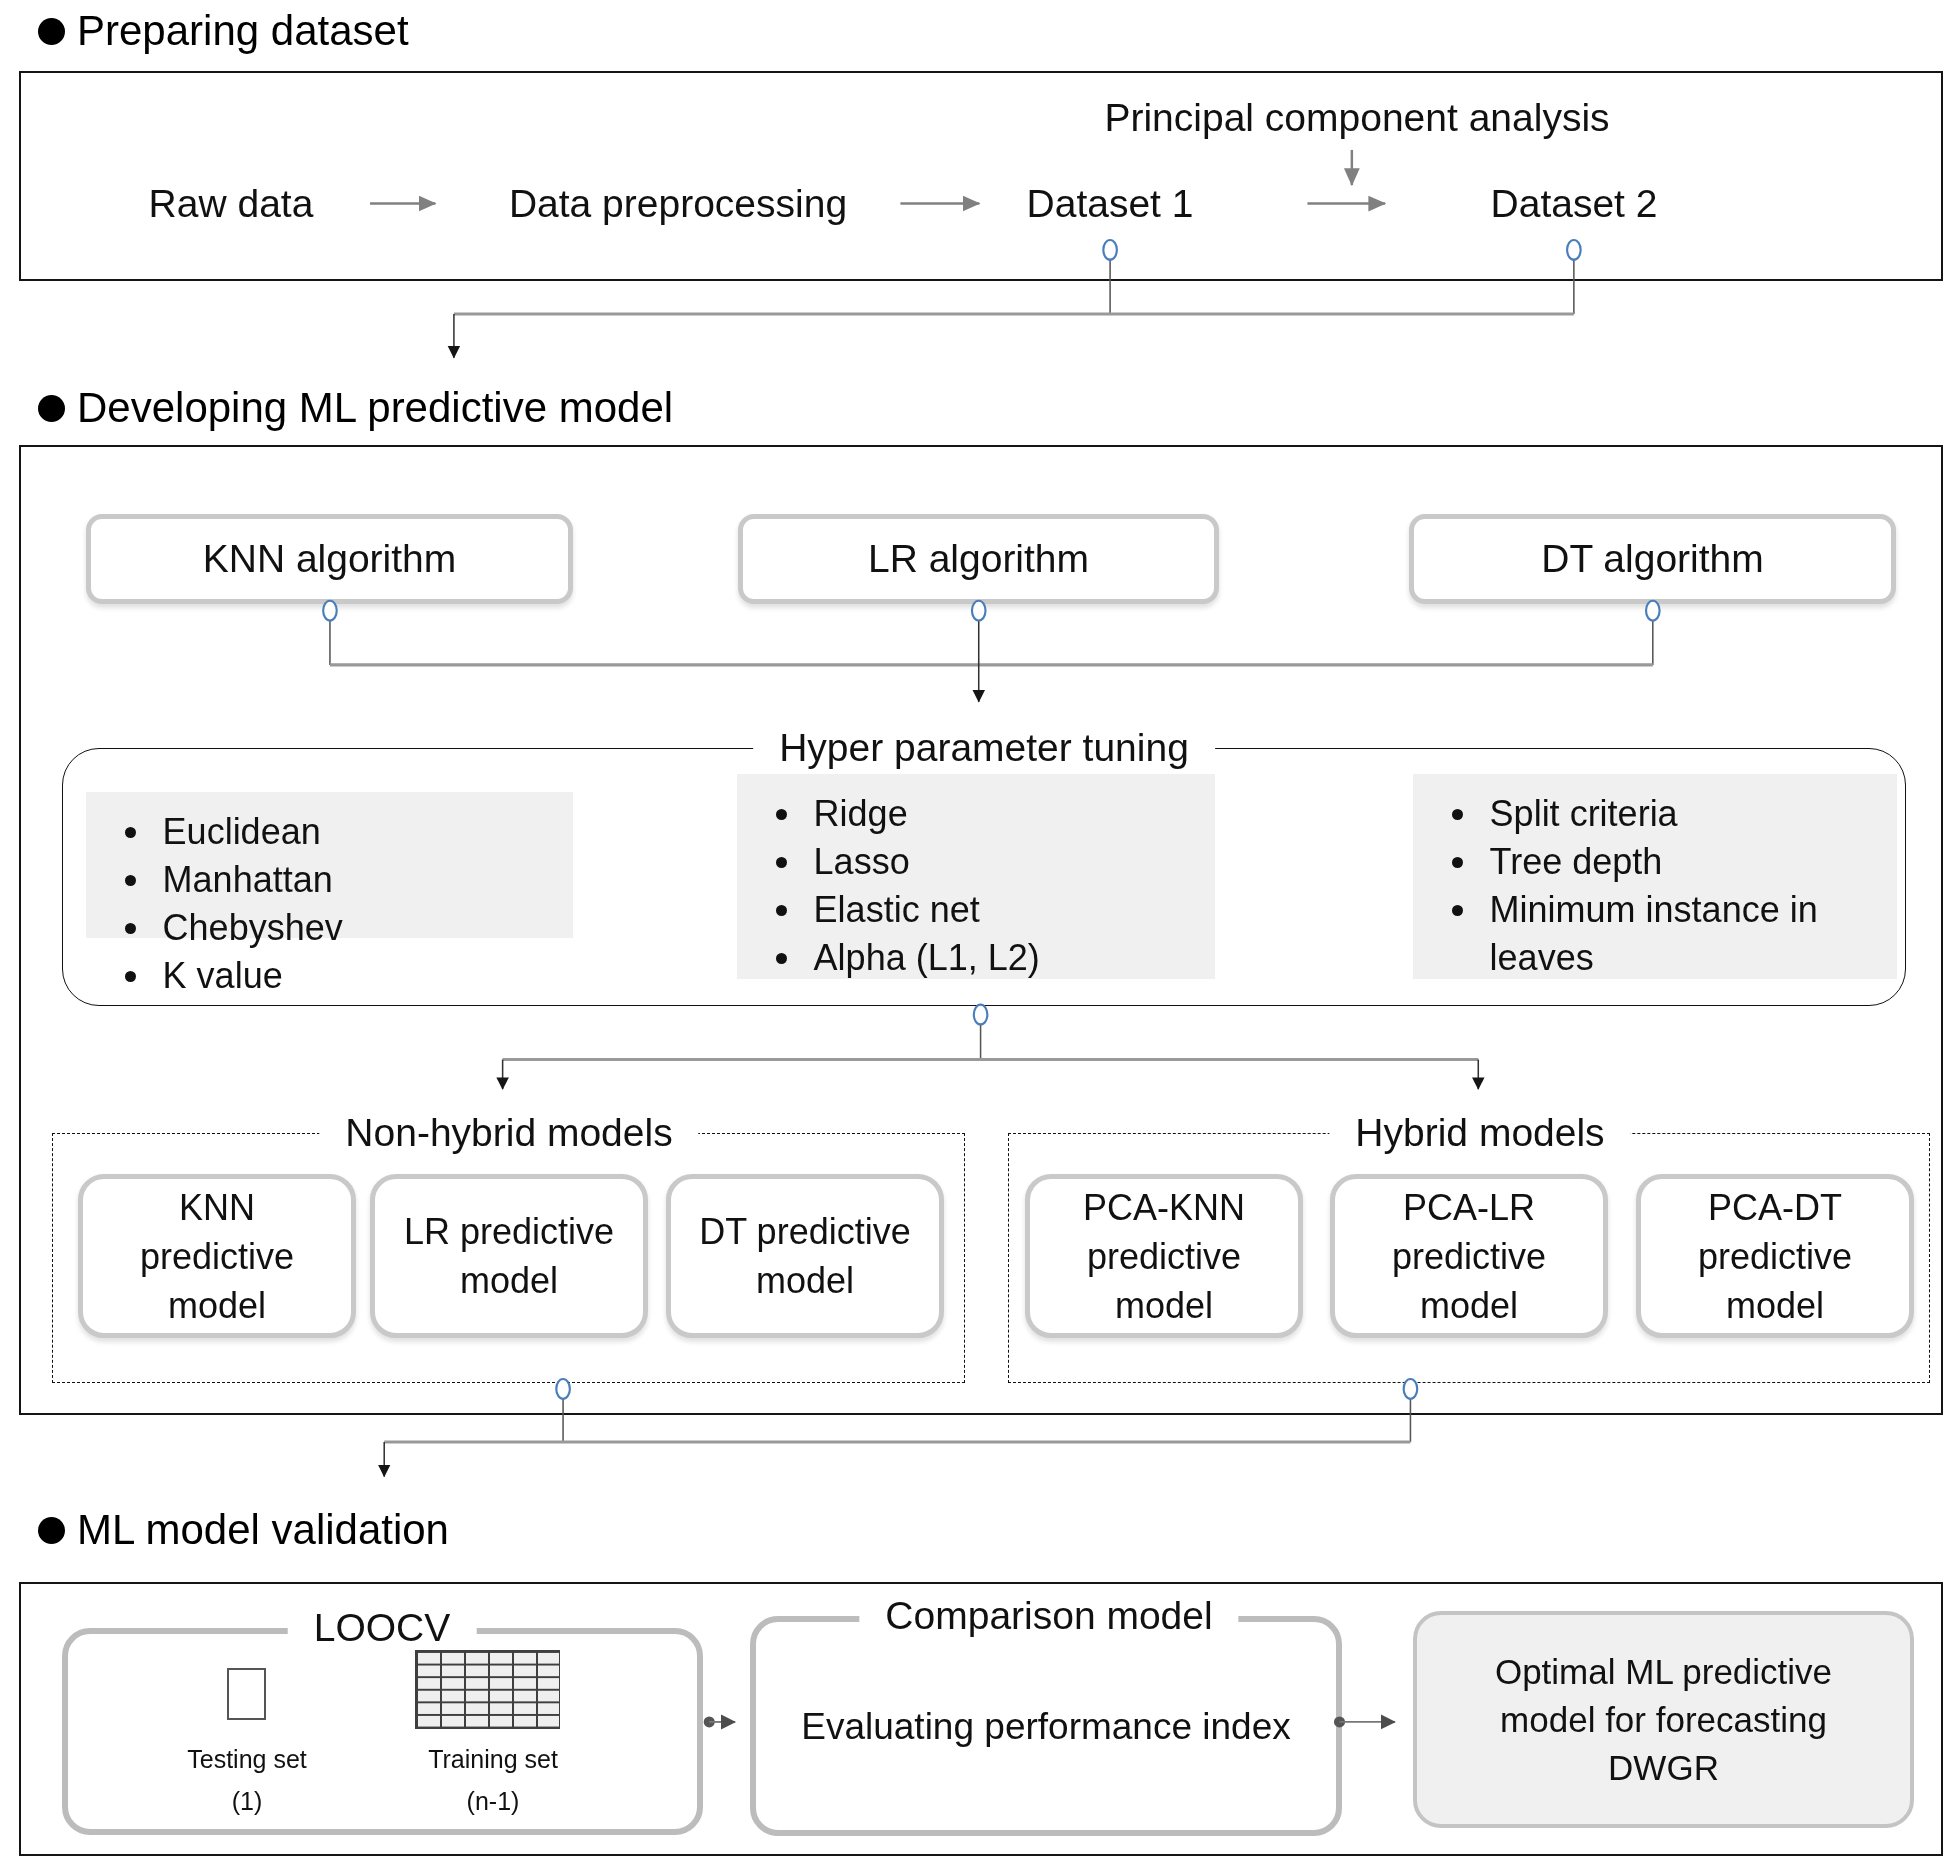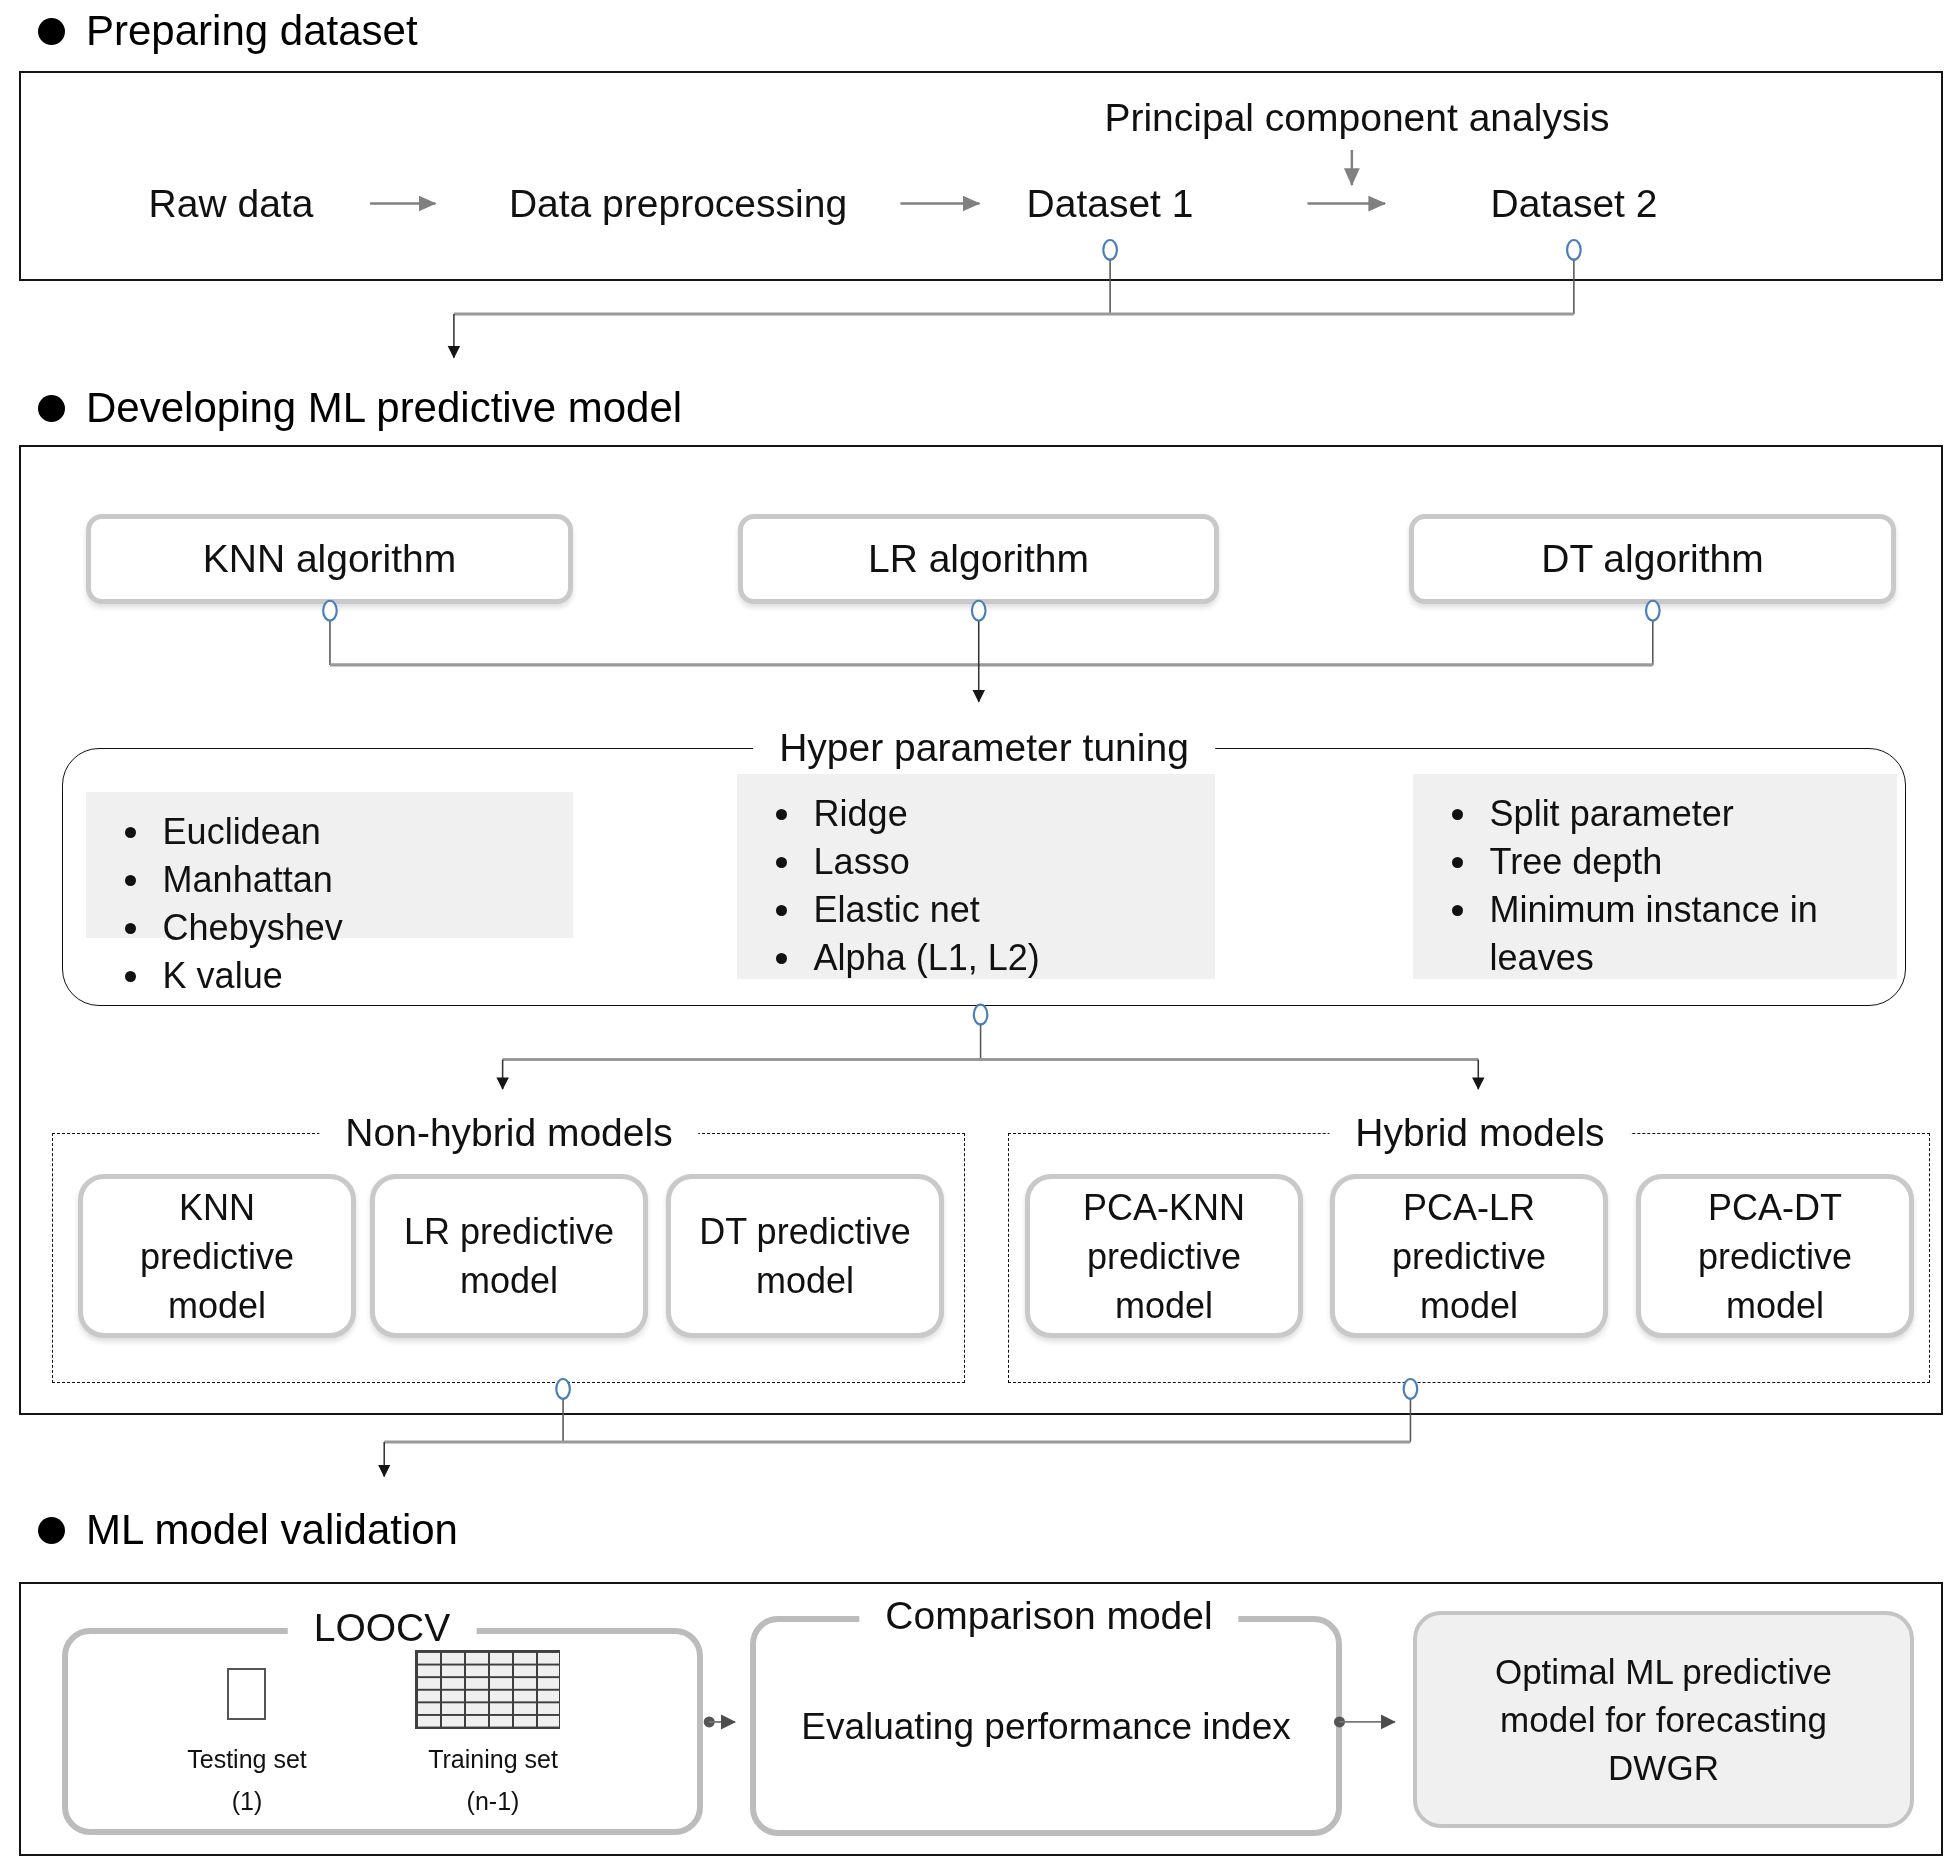--- a/index.html
+++ b/index.html
@@ -1,20 +1,20 @@
 <!DOCTYPE html>
 <html style="font-size:10px"><head>
 <meta charset="utf-8">
 <style>
   html,body{margin:0;padding:0;background:#ffffff;}
   body{font-family:"Liberation Sans", sans-serif; color:#111;}
   .canvas{position:relative;width:1955px;height:1870px;background:#fff;overflow:hidden;}
 
   
-  .section-heading{position:absolute;display:flex;align-items:center;gap:21px;font-size:42px;color:#000;z-index:3;}
+  .section-heading{position:absolute;display:flex;align-items:center;gap:12px;font-size:42px;color:#000;z-index:3;}
   .bullet{width:27px;height:27px;border-radius:50%;background:#000;flex:0 0 auto;}
 
   
   .section-box{position:absolute;border:2.5px solid #151515;background:#fff;box-sizing:border-box;z-index:1;}
 
   
   .center-label{position:absolute;transform:translate(-50%,-50%);white-space:nowrap;font-size:39px;z-index:3;}
 
   
   .algo-box{position:absolute;border:5.6px solid #c9c9c9;border-radius:16px;background:#fff;
@@ -102,21 +102,21 @@
   <div class="param-box" style="left:737px;top:774px;width:478px;height:205px;">
     <ul>
       <li>Ridge</li>
       <li>Lasso</li>
       <li>Elastic net</li>
       <li>Alpha (L1, L2)</li>
     </ul>
   </div>
   <div class="param-box" style="left:1413px;top:774px;width:484px;height:205px;">
     <ul>
-      <li>Split parameter</li>
+      <li>Split criteria</li>
       <li>Tree depth</li>
       <li>Minimum instance in leaves</li>
     </ul>
   </div>
 
   <div class="dashed-box" style="left:52px;top:1133px;width:913px;height:250px;"></div>
   <div class="border-title" style="left:509px;top:1133px;">Non-hybrid models</div>
 
   <div class="dashed-box" style="left:1008px;top:1133px;width:922px;height:250px;"></div>
   <div class="border-title" style="left:1480px;top:1133px;">Hybrid models</div>

